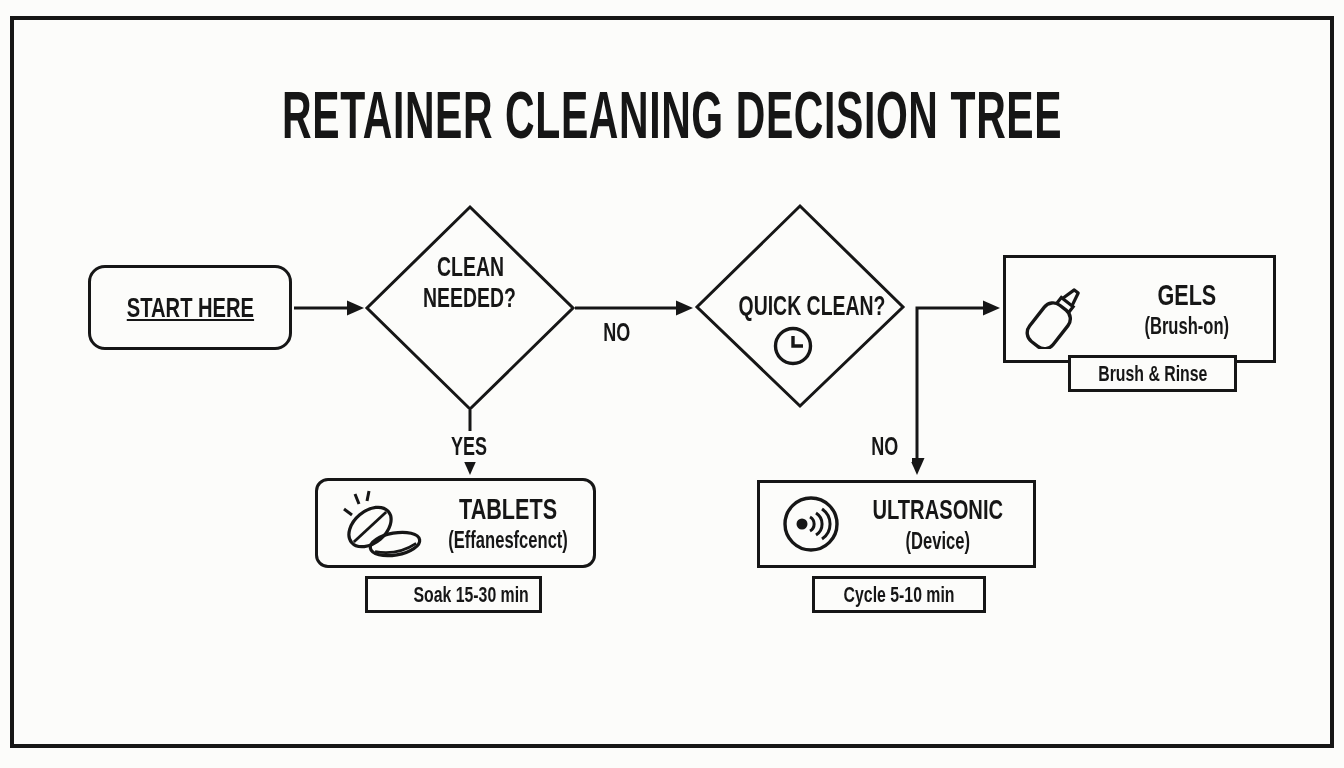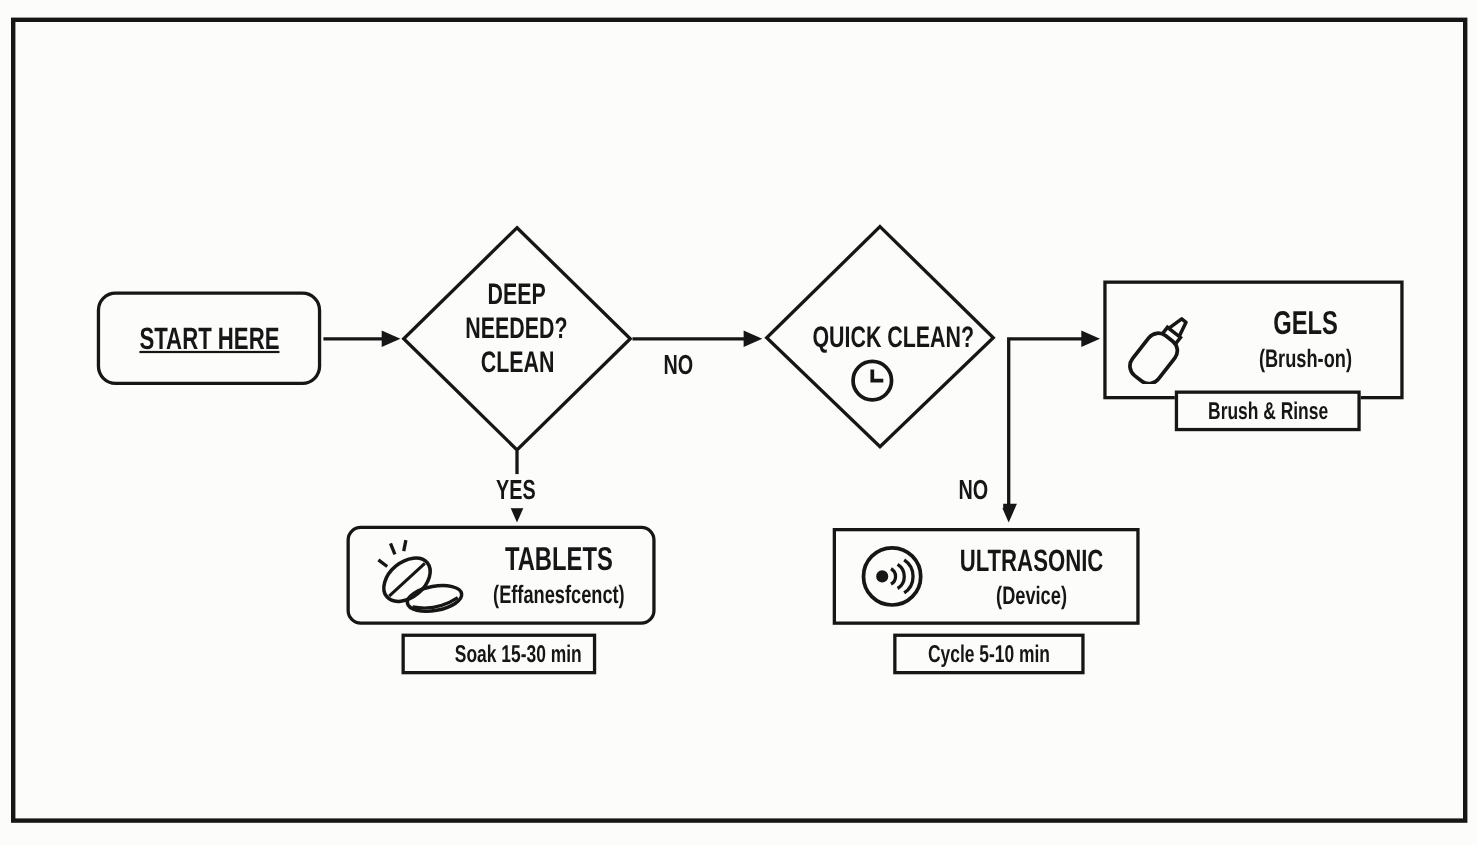--- a/index.html
+++ b/index.html
@@ -43,20 +43,23 @@
   .ink-shape{stroke:#161616;stroke-width:3;fill:#fcfcfa;}
   .ink-fill{fill:#161616;}
 </style>
 </head>
 <body>
 
 <div class="stage">
 
   <div class="frame abs"></div>
 
+  <div class="title abs">
+    <span class="cond-title">RETAINER CLEANING DECISION TREE</span>
+  </div>
 
   <svg class="wires" width="1344" height="768" viewBox="0 0 1344 768">
 
     <polygon class="ink-shape" points="470,207 573,308 470,409 367,308"></polygon>
     <polygon class="ink-shape" points="800,206 903,307 800,406 697,307"></polygon>
 
     <line class="ink-line" x1="294" y1="308" x2="348" y2="308"></line>
     <polygon class="ink-fill" points="364,308 347,300.5 347,315.5"></polygon>
 
     <line class="ink-line" x1="575" y1="308" x2="677" y2="308"></line>
@@ -69,23 +72,22 @@
     <polygon class="ink-fill" points="1000,308 983,300.5 983,315.5"></polygon>
 
     <polygon class="ink-fill" points="917,475 909.5,458 924.5,458"></polygon>
   </svg>
 
   <div class="abs node-box start-box" style="left:88px;top:265px;width:204px;height:85px;text-decoration:underline;">
     <span class="cond">START HERE</span>
   </div>
 
   <div class="abs diamond-text" style="left:390px;top:252px;width:160px;">
-    <div><span class="cond">DEEP</span></div>
+    <div><span class="cond">CLEAN</span></div>
     <div><span class="cond">NEEDED?</span></div>
-    <div><span class="cond">CLEAN</span></div>
   </div>
 
   <div class="abs diamond-text" style="left:710px;top:291px;width:180px;">
     <span class="cond">QUICK CLEAN?</span>
   </div>
   <svg class="abs" style="left:771px;top:324px;" width="44" height="44" viewBox="-22 -22 44 44">
     <circle r="17.5" class="ink-line" style="stroke-width:3.4"></circle>
     <path d="M0,-10 L0,0 L10,0" class="ink-line" style="stroke-width:3.4"></path>
   </svg>
 

